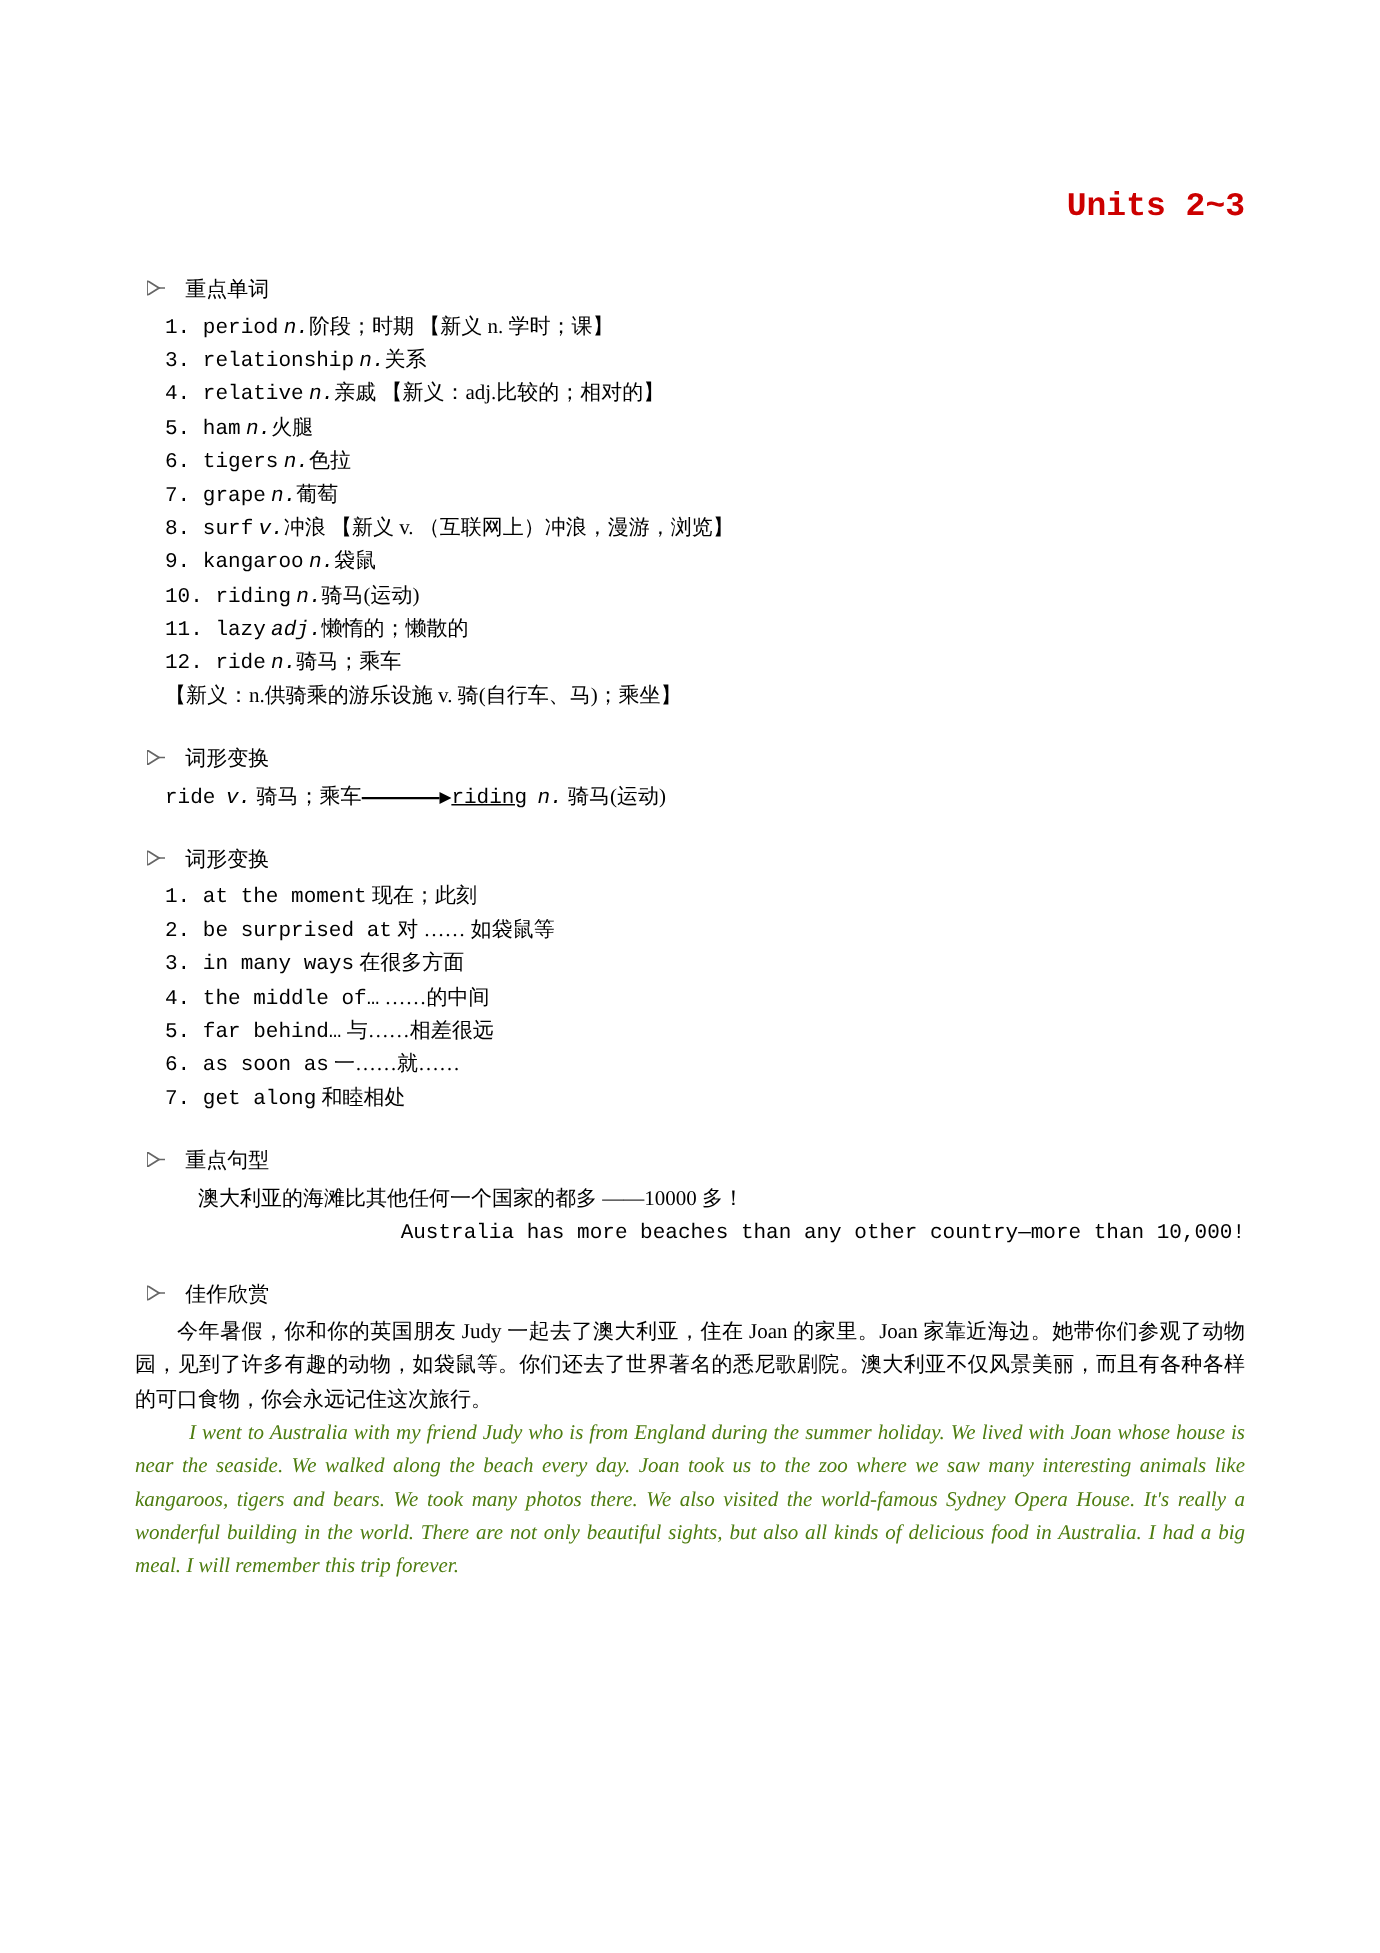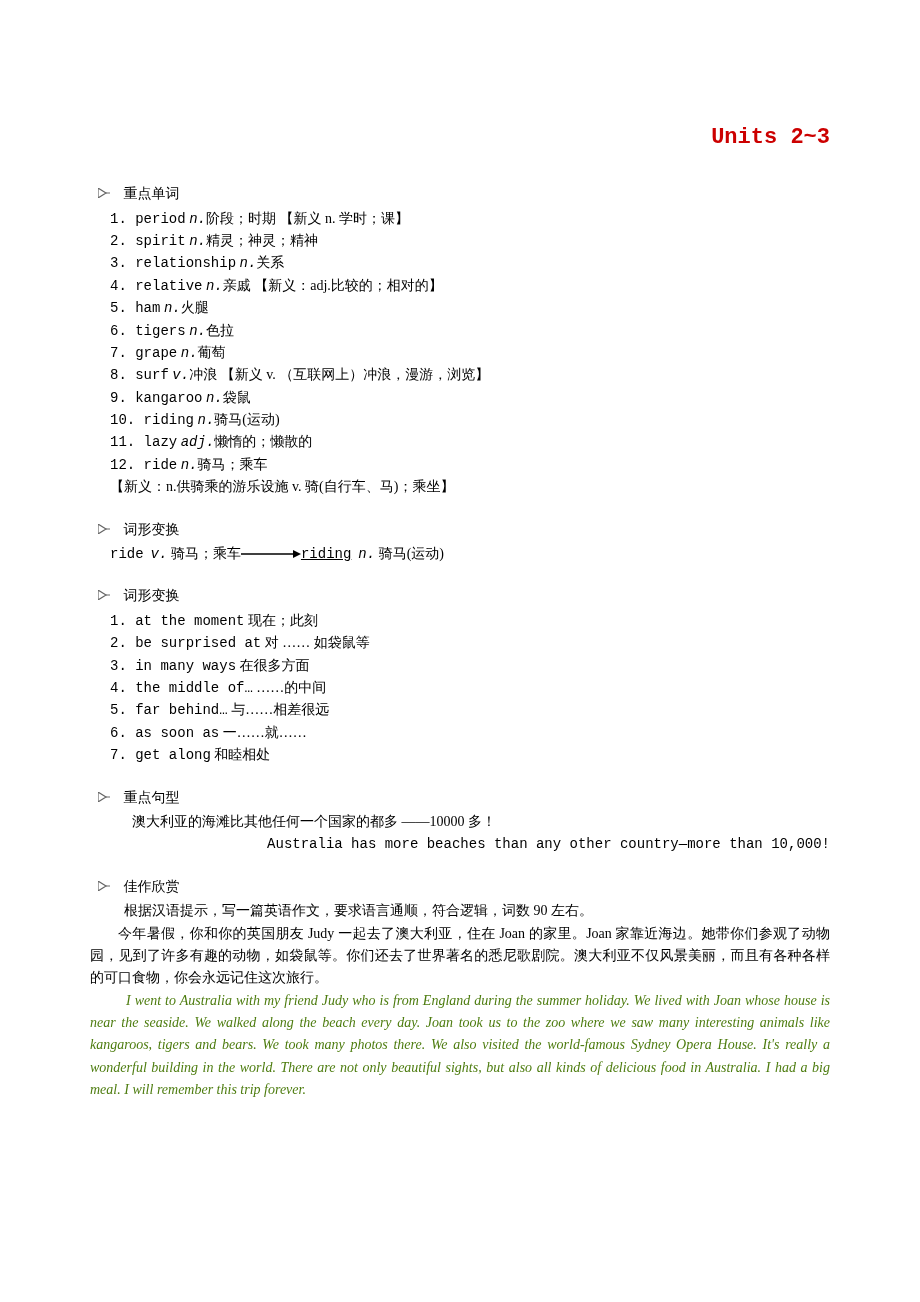--- a/index.html
+++ b/index.html
@@ -73,21 +73,20 @@
     <span class="arrow-bullet">
       <svg width="12" height="10">
           <polygon points="0,0 8,5 0,10" fill="none" stroke="#666" stroke-width="1.2"></polygon>
           <line x1="8" y1="5" x2="12" y2="5" stroke="#666"></line>
         </svg>
     </span>
     <span>重点单词</span>
   </div>
   <div id="vocab-list">
       <div class="vocab-line"><span class="mono">1. </span><span class="mono">period</span>  <span class="ital mono">n.</span><span>阶段；时期</span> <span>【新义  n. 学时；课】</span></div>
-      <div class="vocab-line"><span class="mono">2. </span><span class="mono">spirit</span>  <span class="ital mono">n.</span><span>精灵；神灵；精神</span></div>
       <div class="vocab-line"><span class="mono">3. </span><span class="mono">relationship</span>  <span class="ital mono">n.</span><span>关系</span></div>
       <div class="vocab-line"><span class="mono">4. </span><span class="mono">relative</span>  <span class="ital mono">n.</span><span>亲戚</span> <span>【新义：adj.比较的；相对的】</span></div>
       <div class="vocab-line"><span class="mono">5. </span><span class="mono">ham</span>  <span class="ital mono">n.</span><span>火腿</span></div>
       <div class="vocab-line"><span class="mono">6. </span><span class="mono">tigers</span>  <span class="ital mono">n.</span><span>色拉</span></div>
       <div class="vocab-line"><span class="mono">7. </span><span class="mono">grape</span>  <span class="ital mono">n.</span><span>葡萄</span></div>
       <div class="vocab-line"><span class="mono">8. </span><span class="mono">surf</span>  <span class="ital mono">v.</span><span>冲浪</span> <span>【新义 v. （互联网上）冲浪，漫游，浏览】</span></div>
       <div class="vocab-line"><span class="mono">9. </span><span class="mono">kangaroo</span>  <span class="ital mono">n.</span><span>袋鼠</span></div>
       <div class="vocab-line"><span class="mono">10. </span><span class="mono">riding</span>  <span class="ital mono">n.</span><span>骑马(运动)</span></div>
       <div class="vocab-line"><span class="mono">11. </span><span class="mono">lazy</span>  <span class="ital mono">adj.</span><span>懒惰的；懒散的</span></div>
       <div class="vocab-line"><span class="mono">12. </span><span class="mono">ride</span>  <span class="ital mono">n.</span><span>骑马；乘车</span></div>
@@ -163,17 +162,16 @@
 
   <div class="section-heading">
     <span class="arrow-bullet">
       <svg width="12" height="10">
           <polygon points="0,0 8,5 0,10" fill="none" stroke="#666" stroke-width="1.2"></polygon>
           <line x1="8" y1="5" x2="12" y2="5" stroke="#666"></line>
         </svg>
     </span>
     <span>佳作欣赏</span>
   </div>
-  <div class="essay-intro">根据汉语提示，写一篇英语作文，要求语言通顺，符合逻辑，词数 90 左右。</div>
   <div class="essay-prompt">今年暑假，你和你的英国朋友 Judy 一起去了澳大利亚，住在 Joan 的家里。Joan 家靠近海边。她带你们参观了动物园，见到了许多有趣的动物，如袋鼠等。你们还去了世界著名的悉尼歌剧院。澳大利亚不仅风景美丽，而且有各种各样的可口食物，你会永远记住这次旅行。</div>
   <div class="essay-body essay-body-first">I went to Australia with my friend Judy who is from England during the summer holiday. We lived with Joan whose house is near the seaside. We walked along the beach every day. Joan took us to the zoo where we saw many interesting animals like kangaroos, tigers and bears. We took many photos there. We also visited the world-famous Sydney Opera House. It's really a wonderful building in the world. There are not only beautiful sights, but also all kinds of delicious food in Australia. I had a big meal. I will remember this trip forever.</div>
 
 </div>
 
 </body></html>

